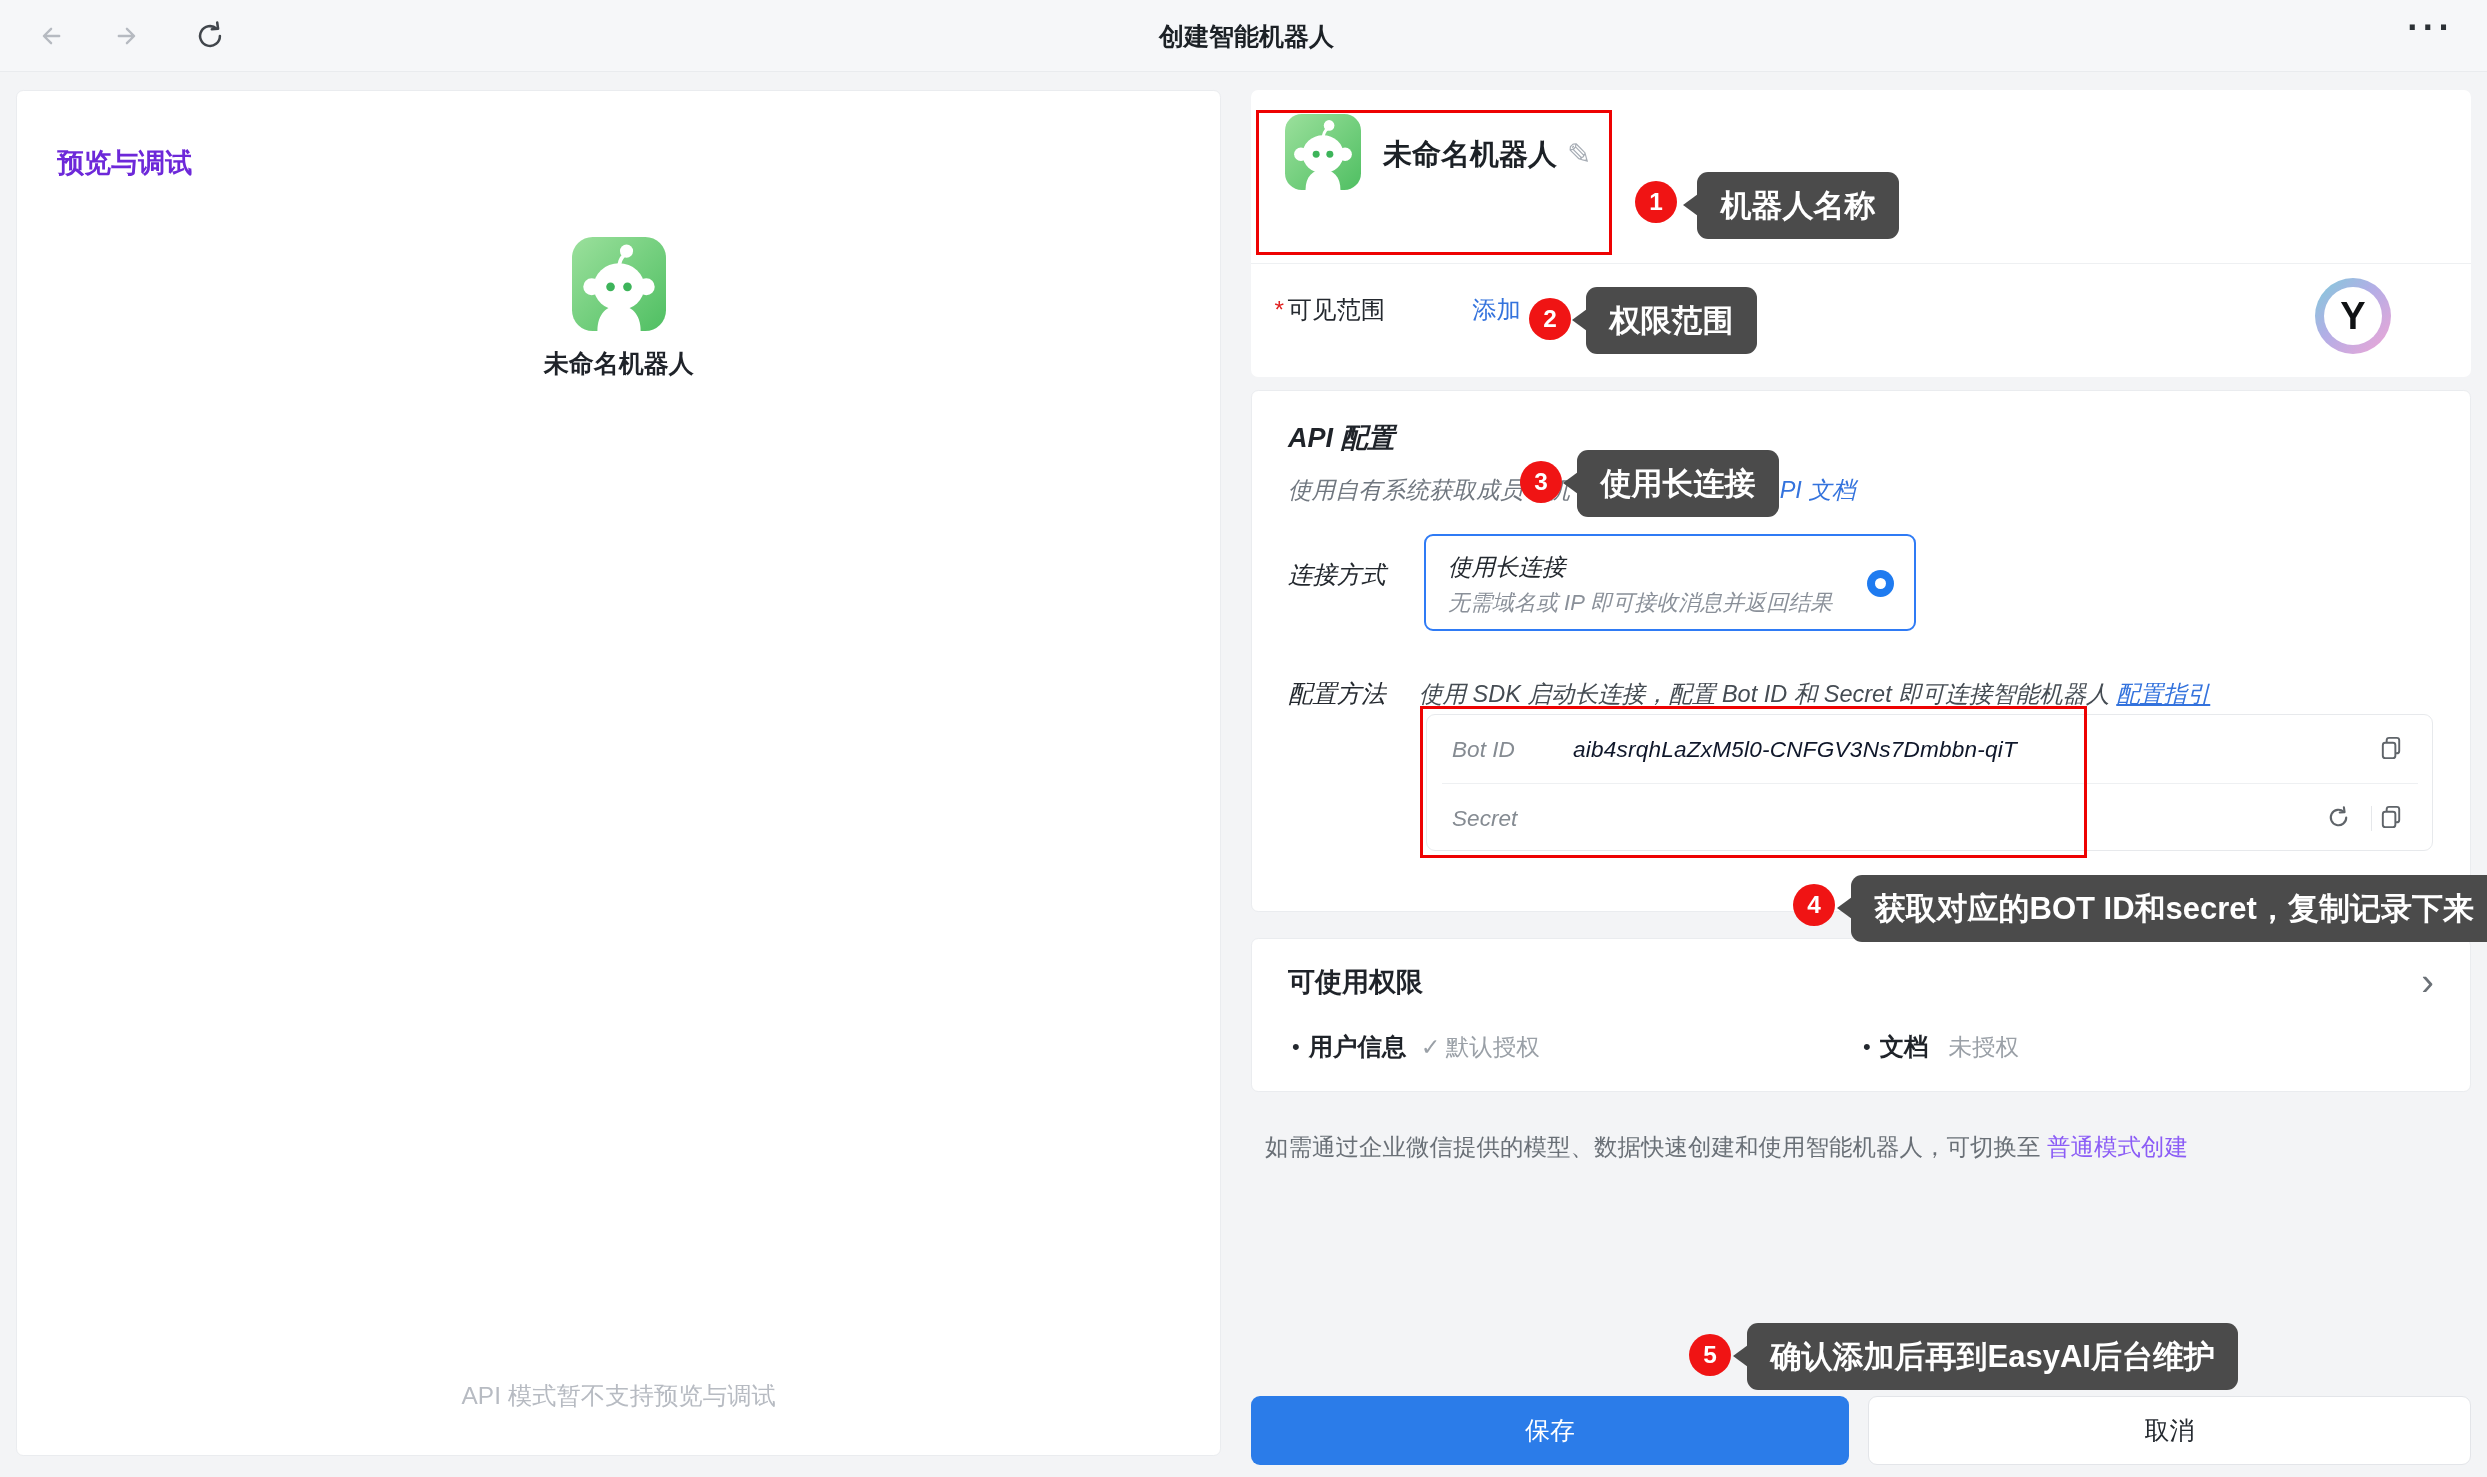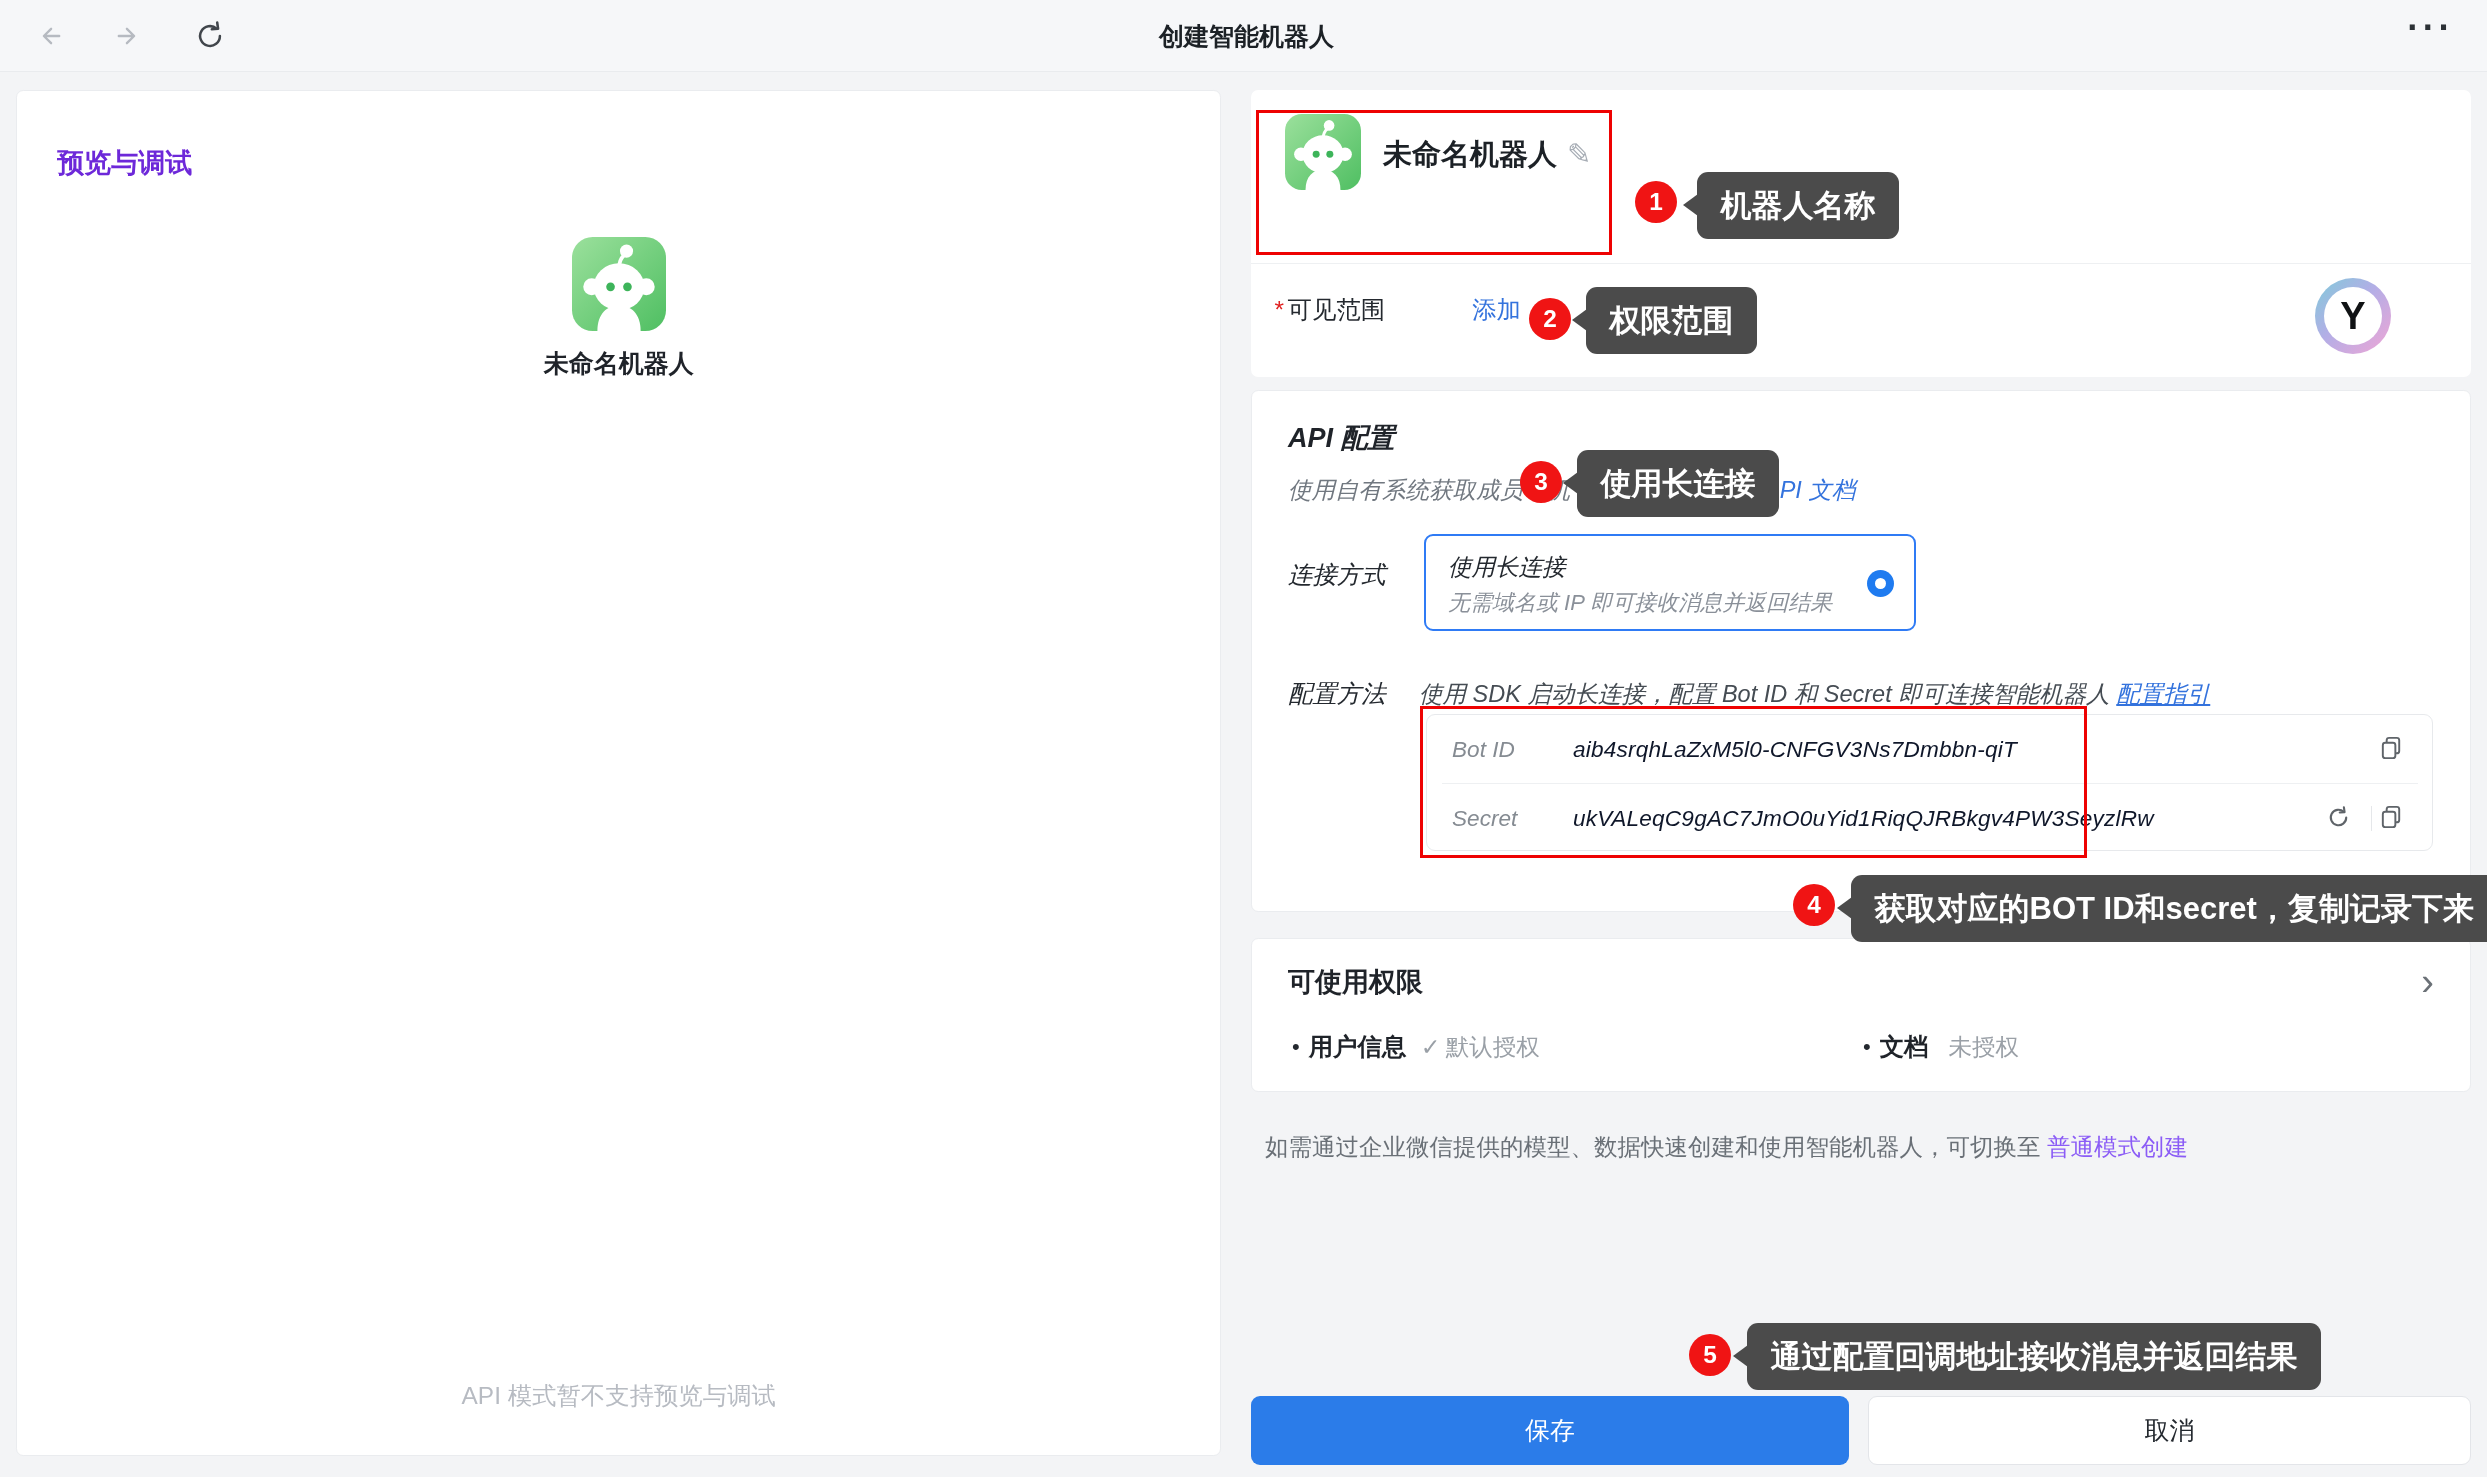--- a/index.html
+++ b/index.html
@@ -202,21 +202,20 @@
         <div class="ic-btn" style="right:25px">
           <svg width="27" height="27" viewBox="0 0 28 28">
               <rect x="9" y="3" width="13" height="16" rx="2.5" fill="none" stroke="#5f6469" stroke-width="2"></rect>
               <rect x="5" y="8" width="13" height="16" rx="2.5" fill="#fff" stroke="#5f6469" stroke-width="2"></rect>
             </svg>
         </div>
       </div>
       <div class="cred-divider"></div>
       <div class="cred-row r2">
         <div class="cred-label">Secret</div>
-        <div class="cred-value">ukVALeqC9gAC7JmO0uYid1RiqQJRBkgv4PW3SeyzlRw</div>
         <div class="ic-btn" style="right:78px">
           <svg width="27" height="27" viewBox="0 0 28 28">
               <path d="M22 14 a8 8 0 1 1 -2.6 -5.9" fill="none" stroke="#5f6469" stroke-width="2.2" stroke-linecap="round"></path>
               <path d="M19.6 3.4 L20.3 8.4 L15.3 8.8" fill="none" stroke="#5f6469" stroke-width="2.2" stroke-linecap="round" stroke-linejoin="round"></path>
             </svg>
         </div>
         <div class="ic-sep"></div>
         <div class="ic-btn" style="right:25px">
           <svg width="27" height="27" viewBox="0 0 28 28">
               <rect x="9" y="3" width="13" height="16" rx="2.5" fill="none" stroke="#5f6469" stroke-width="2"></rect>
@@ -258,16 +257,16 @@
   <div class="badge" style="left:1529px; top:298px">2</div>
   <div class="tip" style="left:1586px; top:287px">权限范围</div>
 
   <div class="badge" style="left:1520px; top:461px">3</div>
   <div class="tip" style="left:1577px; top:450px">使用长连接</div>
 
   <div class="badge" style="left:1793px; top:884px">4</div>
   <div class="tip" style="left:1851px; top:875px">获取对应的BOT ID和secret，复制记录下来</div>
 
   <div class="badge" style="left:1689px; top:1334px">5</div>
-  <div class="tip" style="left:1747px; top:1323px">通过配置回调地址接收消息并返回结果</div>
+  <div class="tip" style="left:1747px; top:1323px">确认添加后再到EasyAI后台维护</div>
 
 </div>
 
 
 </body></html>

